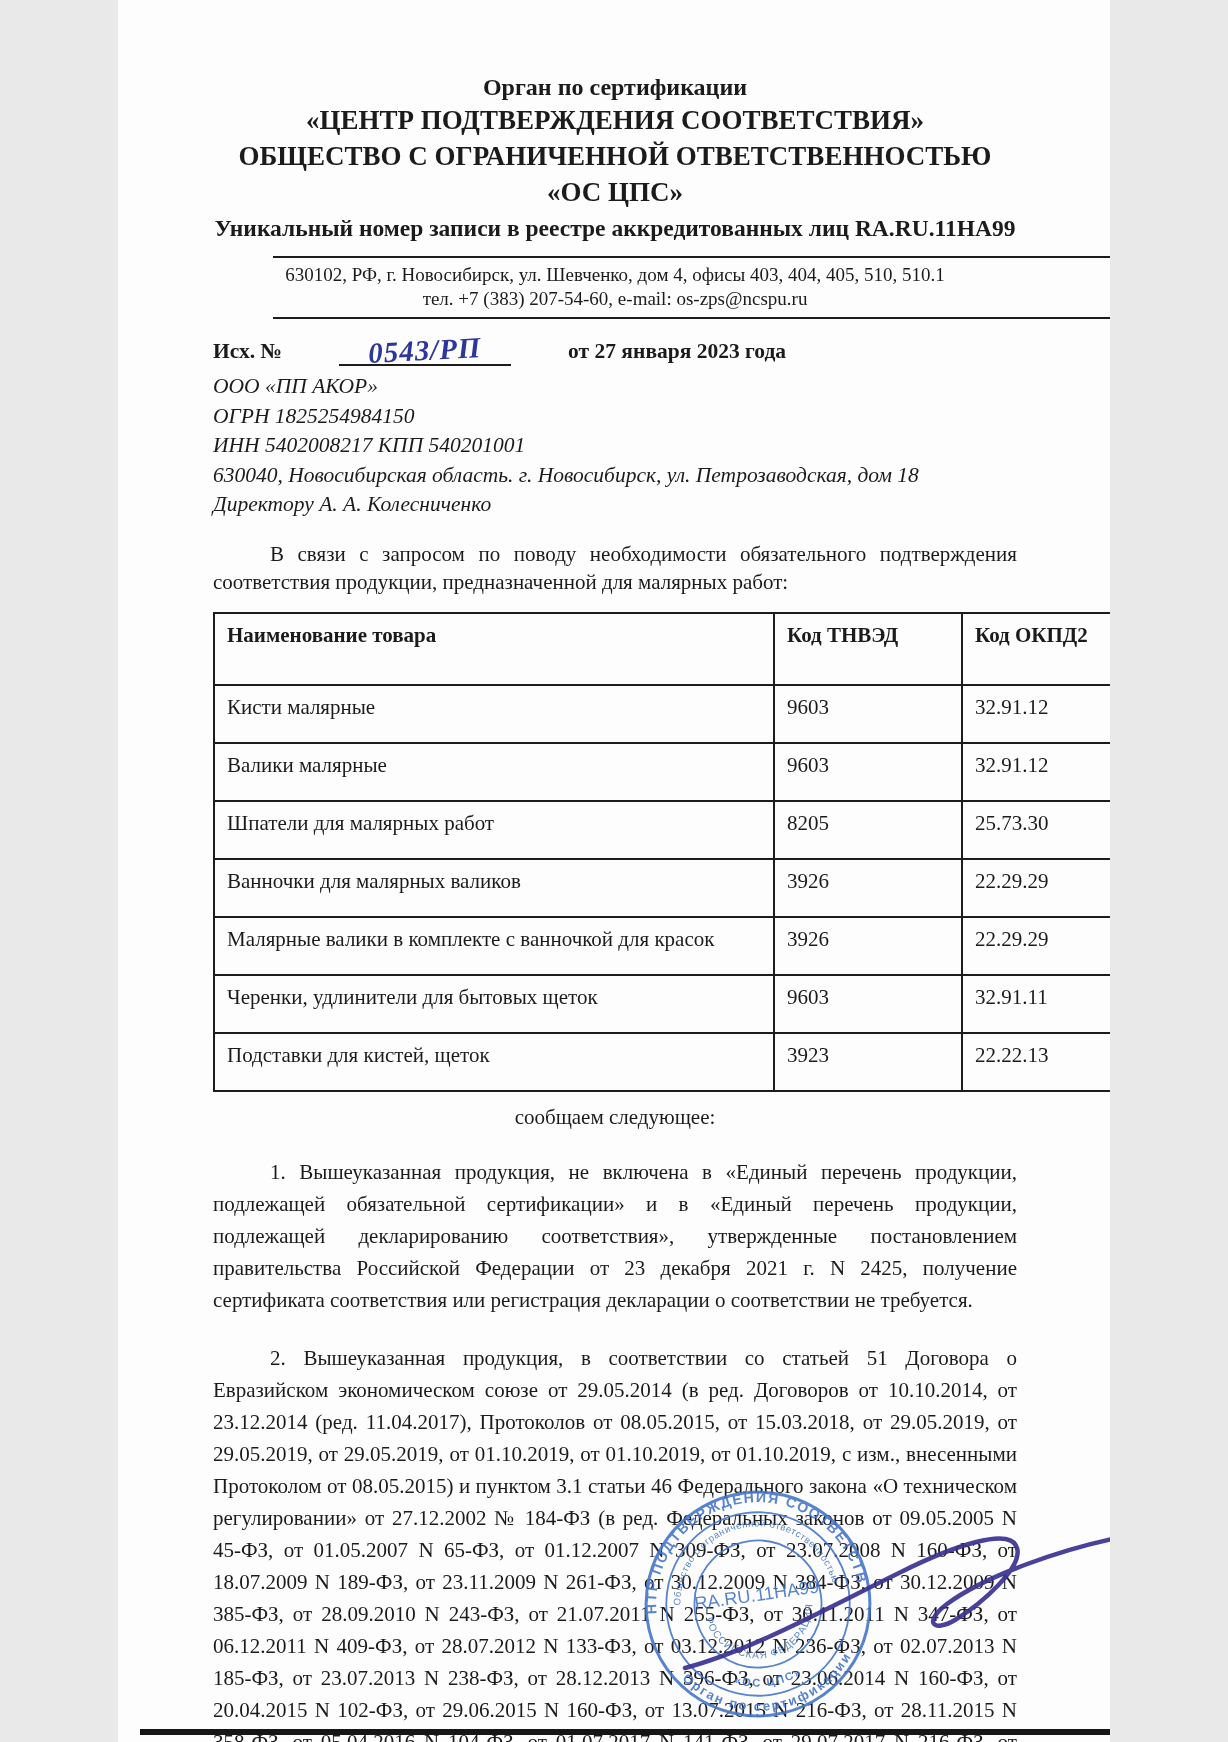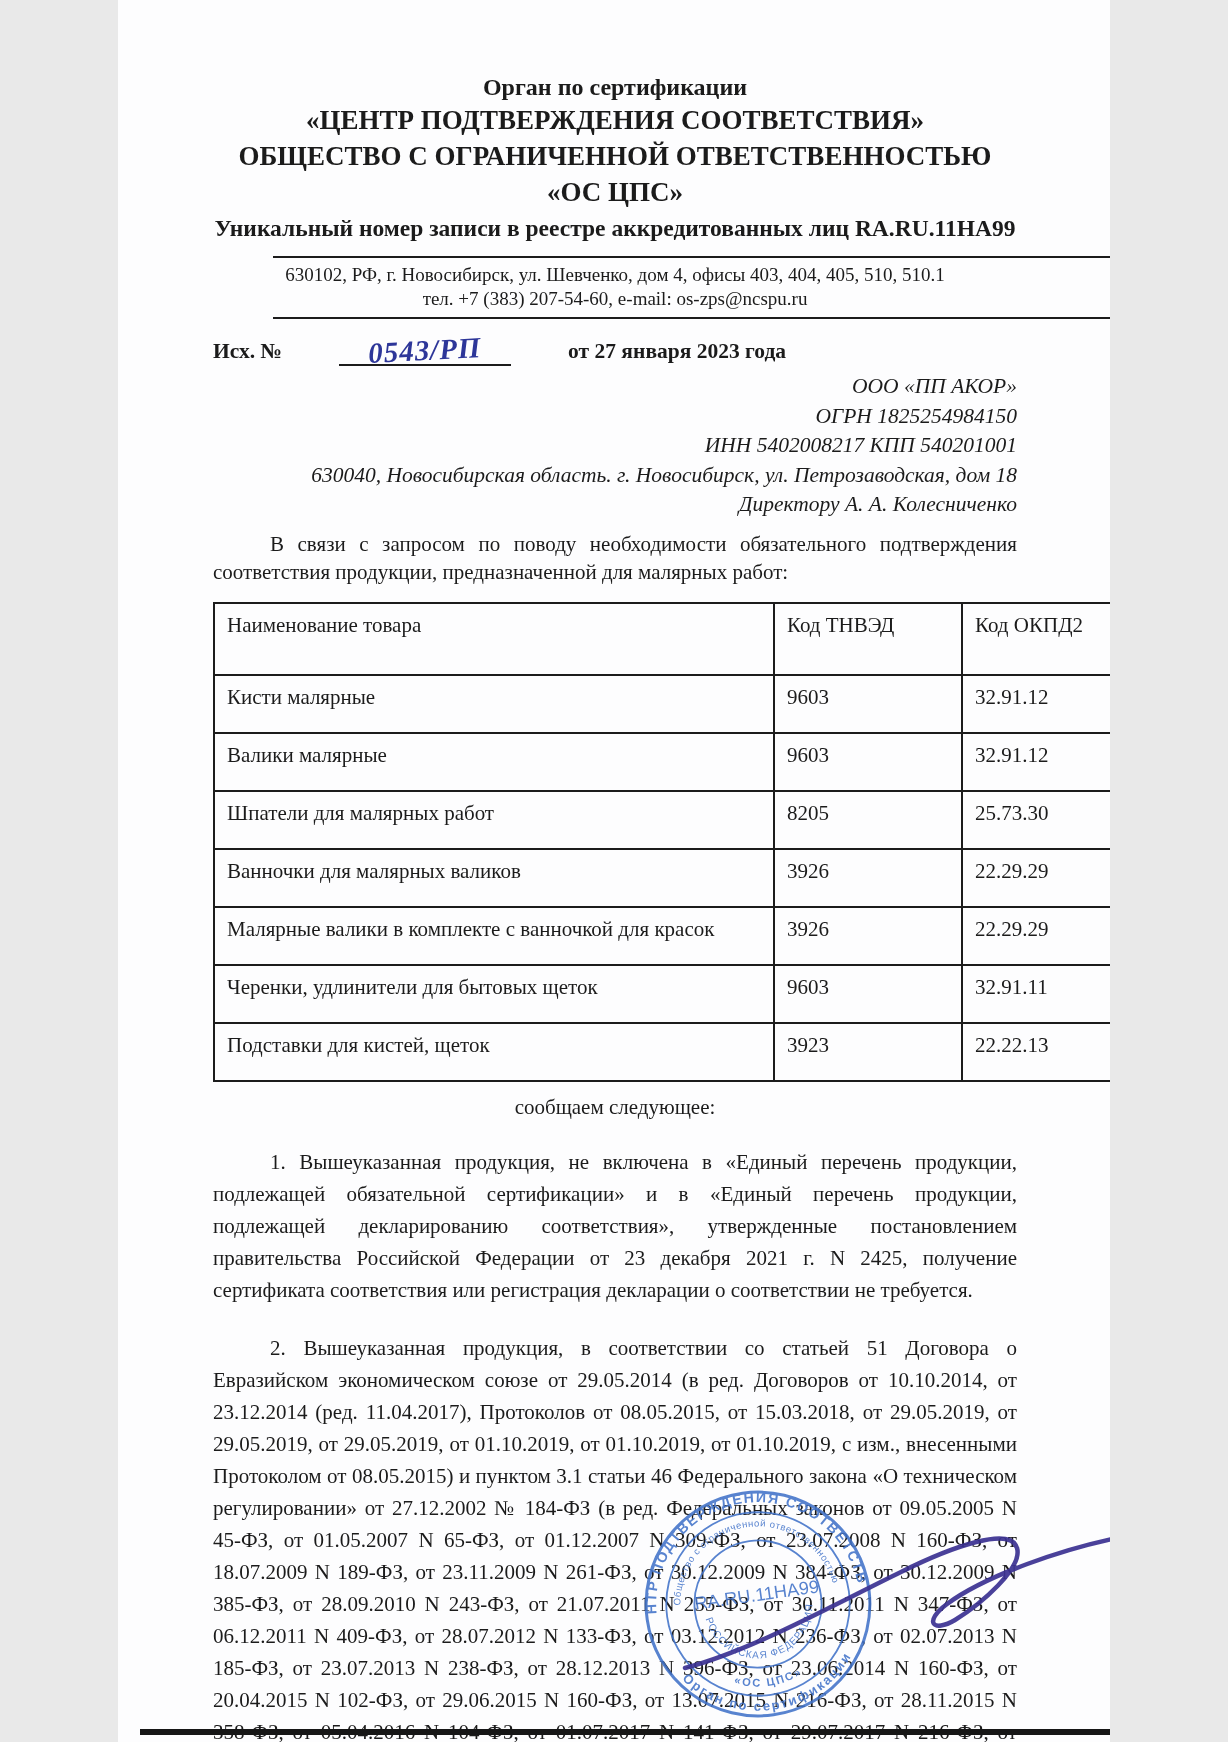--- a/index.html
+++ b/index.html
@@ -24,34 +24,34 @@
   .rule{height:0;border-top:2.5px solid #1c1c1c;margin-left:60px;width:985px;}
   .rule-top{margin-top:10px;}
   .addr{text-align:center;font-size:19px;line-height:24px;margin:5px 0 6px 0;}
 
   
   .ref-row{margin-top:18px;font-size:21.5px;font-weight:bold;display:flex;align-items:baseline;gap:47px;}
   .ref-underline{display:inline-block;width:172px;border-bottom:2.5px solid #1c1c1c;text-align:center;margin:0 10px;}
   .ref-hand{display:inline-block;color:#2d3699;font-style:italic;font-size:29px;line-height:22px;font-weight:bold;transform:rotate(-3deg) translateY(2px);letter-spacing:1px;}
 
   
-  .recipient{text-align:right;font-style:italic;font-size:21.5px;line-height:29.5px;margin-top:6px;}
-
-  .intro{font-size:21px;line-height:28px;text-align:justify;text-indent:57px;margin-top:10px;}
+  .recipient{text-align:left;font-style:italic;font-size:21.5px;line-height:29.5px;margin-top:6px;}
+
+  .intro{font-size:21px;line-height:28px;text-align:justify;text-indent:57px;margin-top:20px;}
 
   
   table.goods{border-collapse:collapse;margin-top:16px;width:1040px;table-layout:fixed;}
   table.goods th,table.goods td{
     border:2.5px solid #1c1c1c;
     font-size:21px;
     padding:9px 12px;
     vertical-align:top;
     text-align:left;
   }
-  table.goods th{font-weight:normal;height:52px;}
+  table.goods th{font-weight:bold;height:52px;}
   table.goods td{height:38px;font-weight:normal;}
   .col-name{width:560px;}
   .col-tnved{width:188px;}
   .col-okpd{width:292px;}
 
   .after-table{text-align:center;font-size:21px;margin-top:13px;}
 
   .para{font-size:21px;line-height:32px;text-align:justify;text-indent:57px;margin-top:26px;}
 
   

